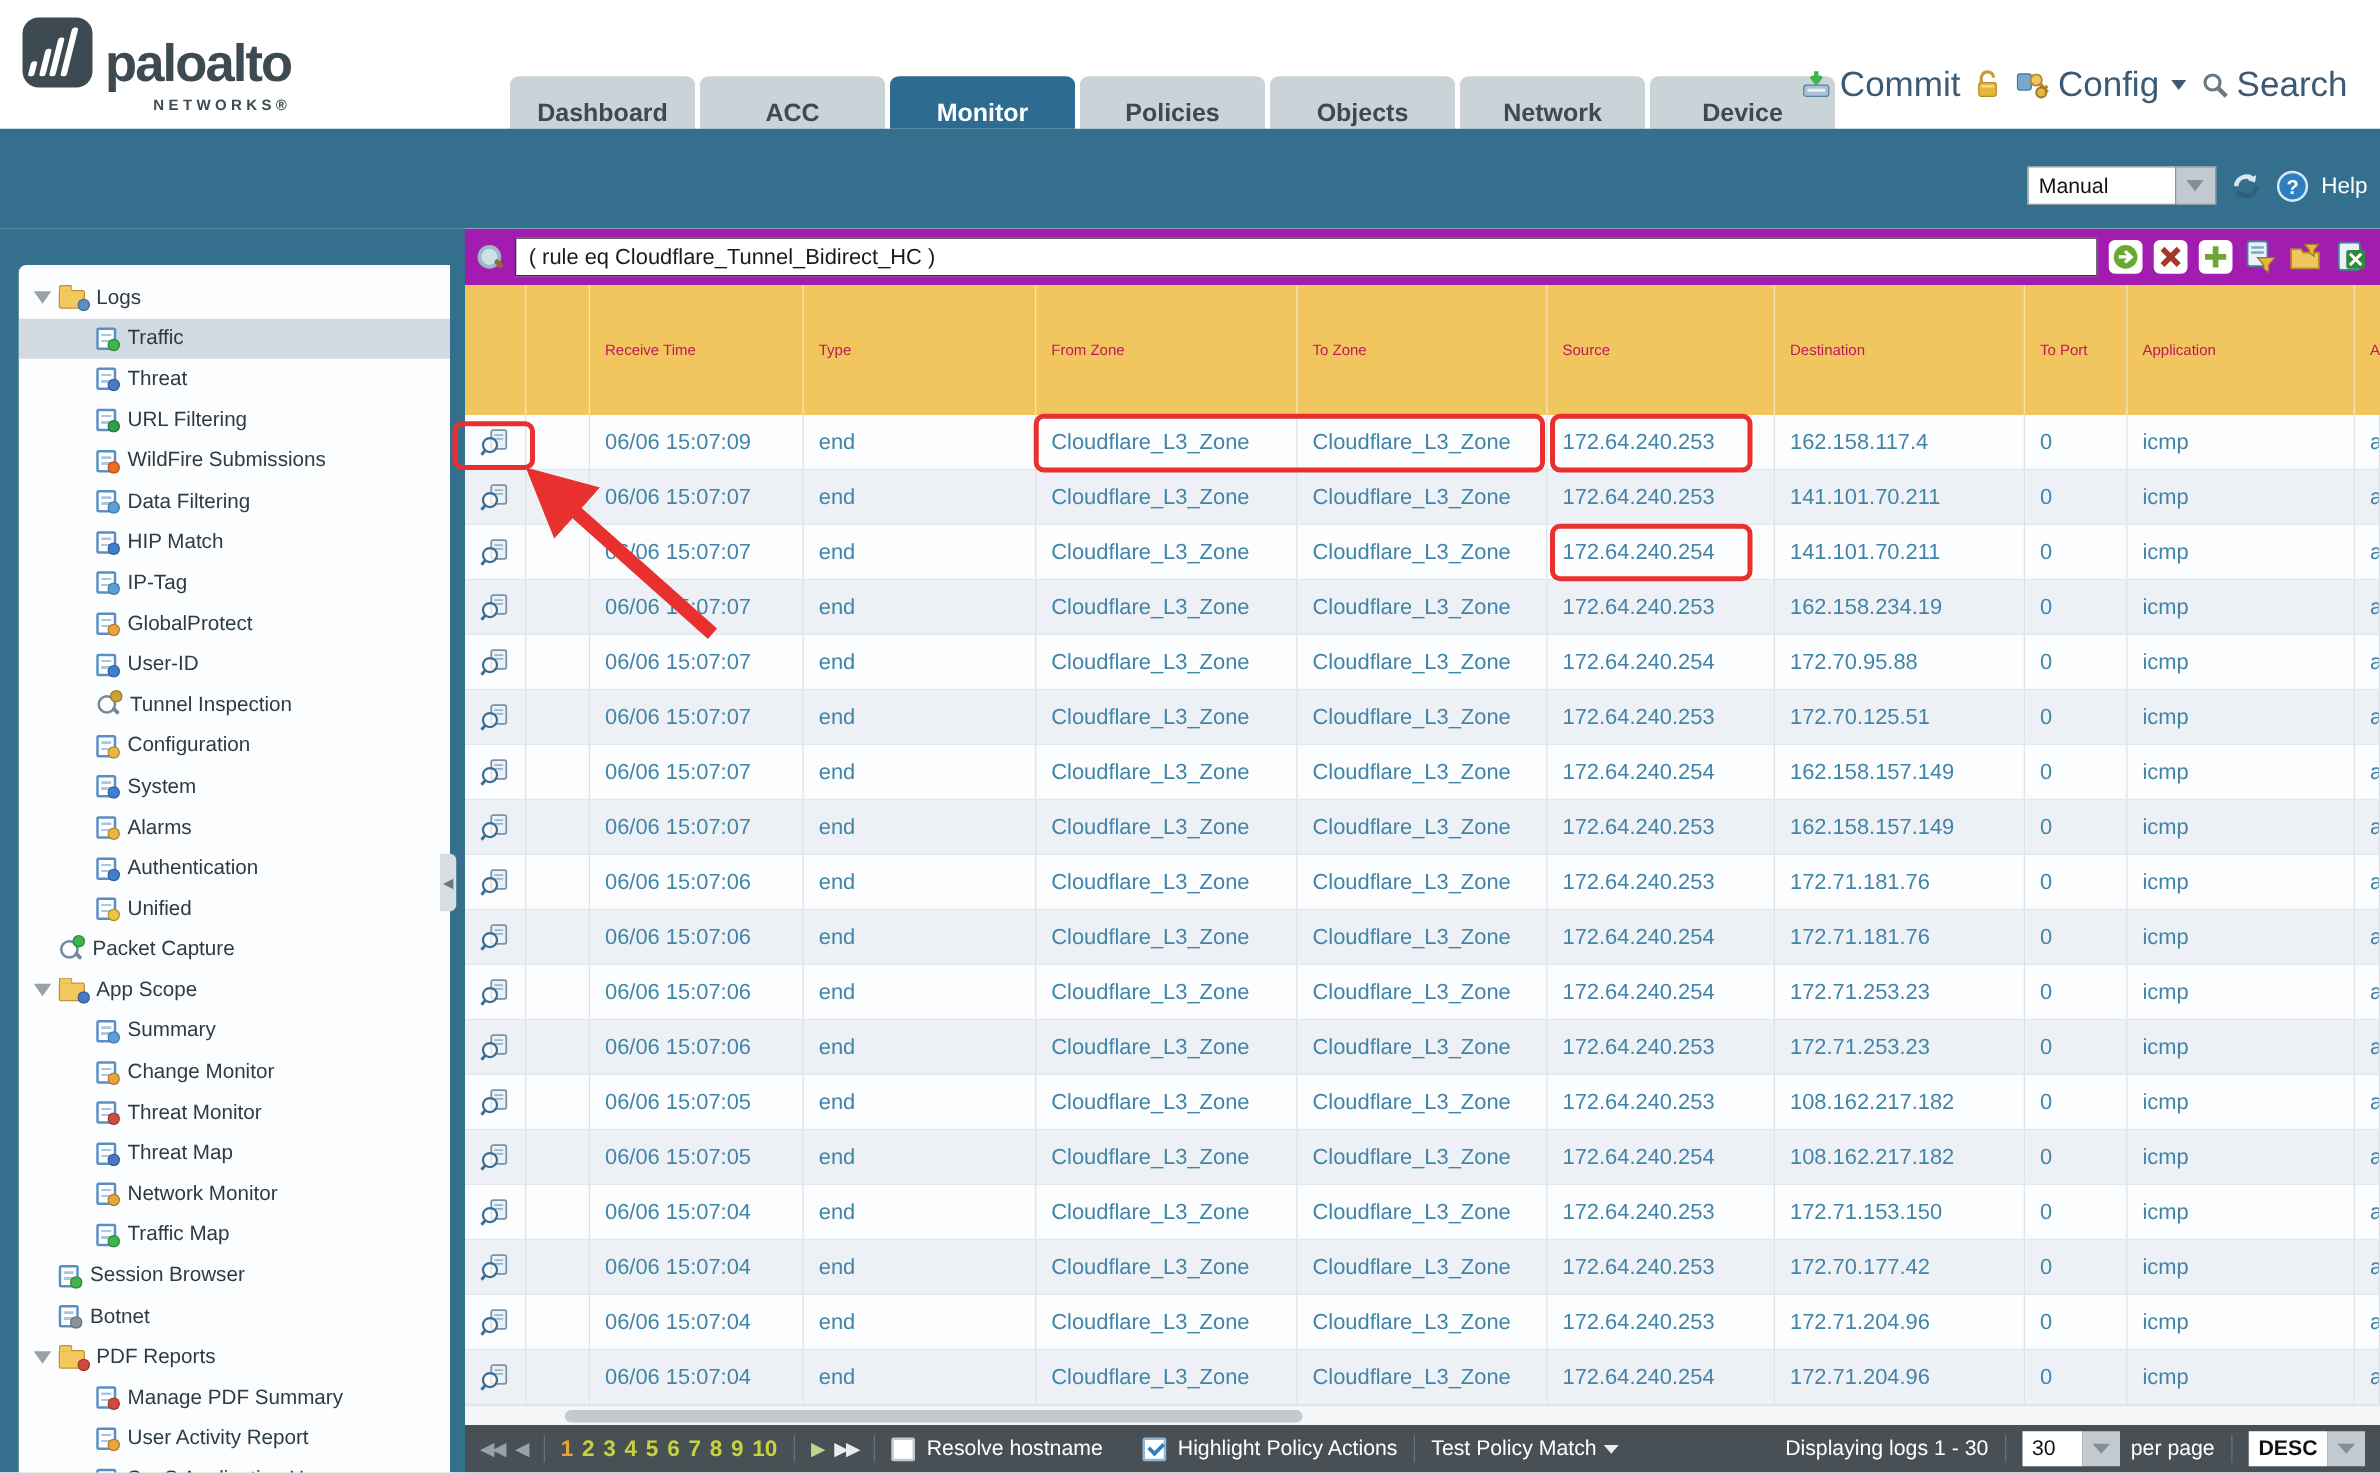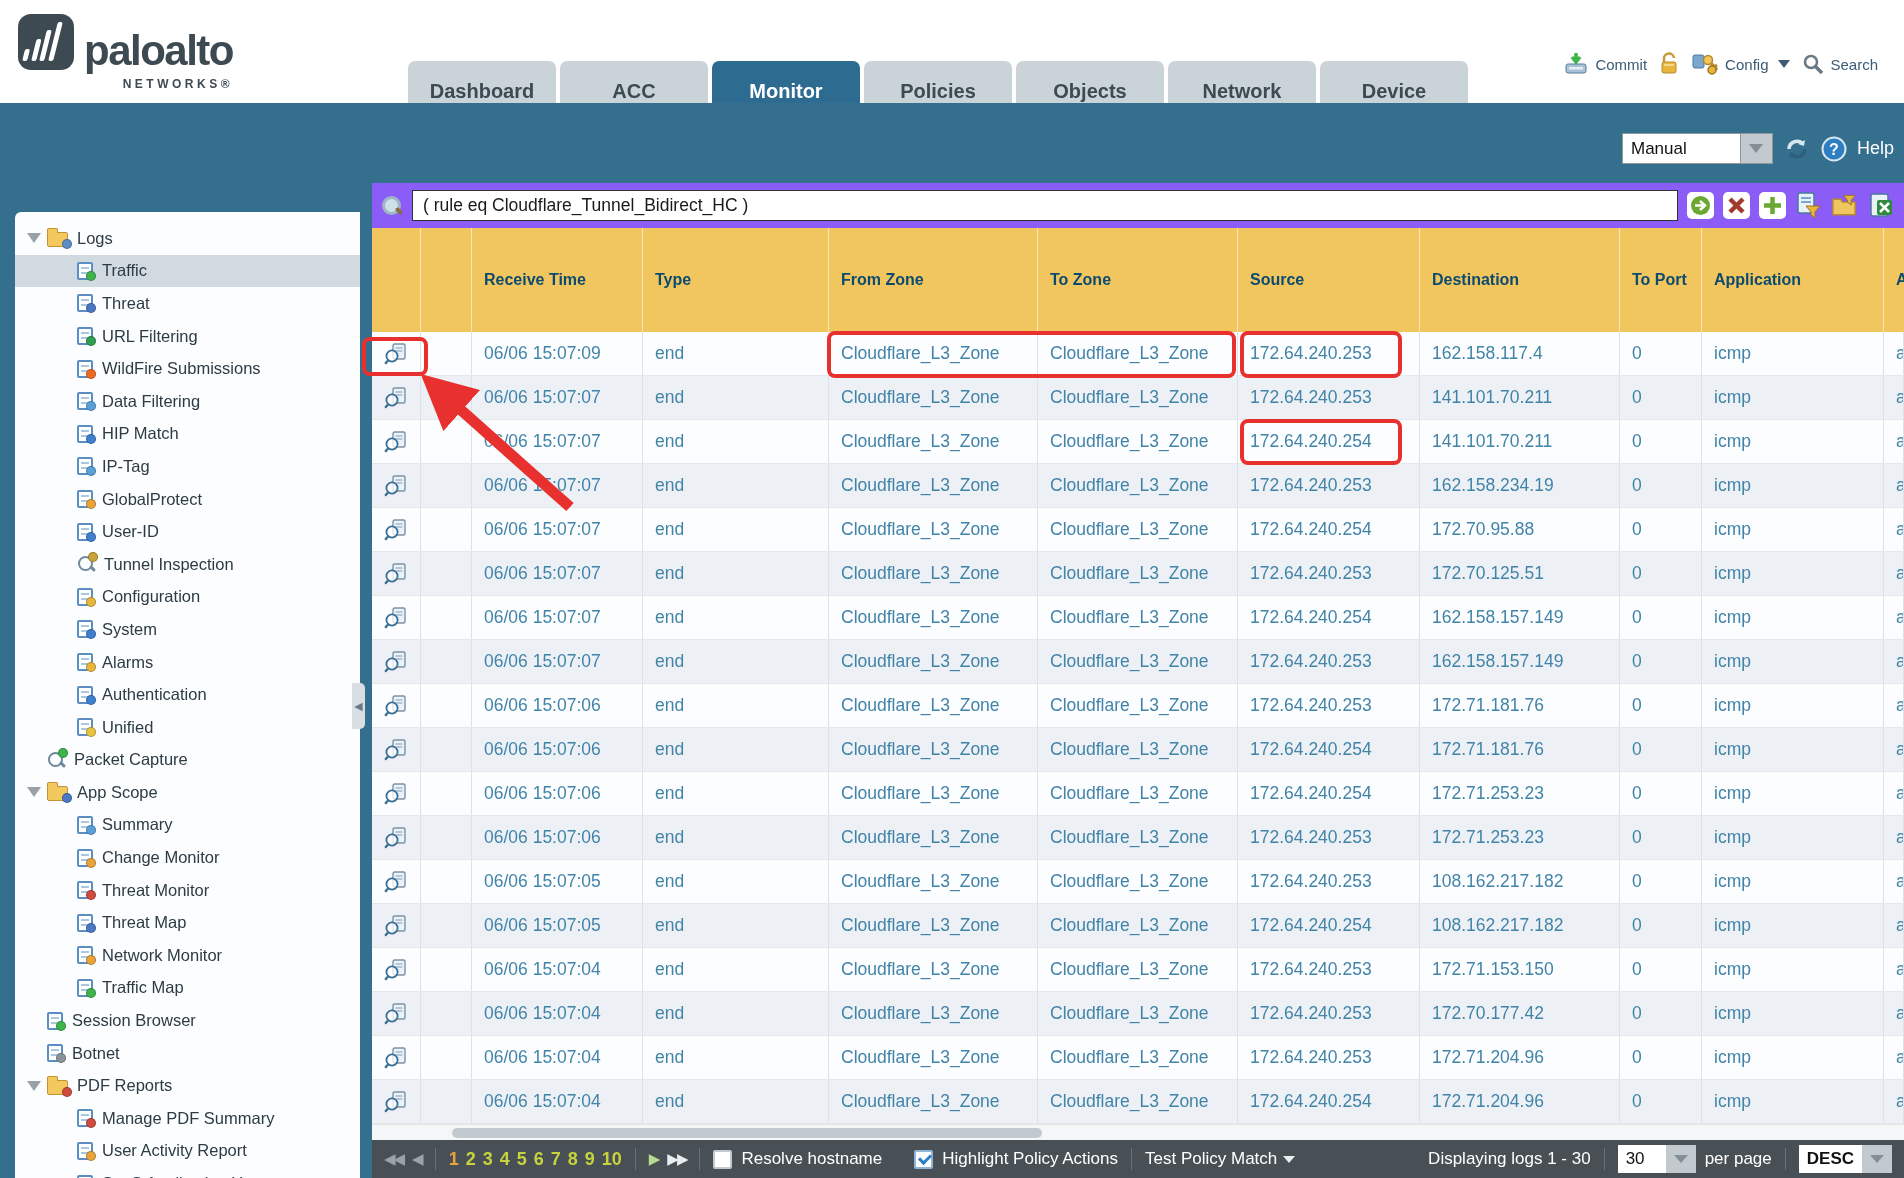--- a/index.html
+++ b/index.html
@@ -17,21 +17,21 @@
   .brand-name { font-size:42px; font-weight:bold; color:#3d4a52; letter-spacing:-1.5px; line-height:48px; }
   .brand-sub { font-size:12px; font-weight:bold; color:#3d4a52; letter-spacing:3.5px; margin-top:2px; }
 
   .tabs { position:absolute; left:408px; bottom:0; display:flex; gap:4px; }
   .tab { width:148px; height:42px; display:flex; align-items:flex-end; justify-content:center;
     background:#c9d3d8; color:#3c4a52; font-size:20px; font-weight:bold;
     border-radius:7px 7px 0 0; cursor:default; }
   .tab.active { background:#2d6b91; color:#ffffff; }
 
   .utilities { position:absolute; right:26px; top:52px; display:flex; align-items:center; gap:12px;
-    color:#3c5a74; font-size:15px; }
+    color:#3c5a74; font-size:28px; }
   .util-item { display:flex; align-items:center; gap:6px; }
   .caret-down { width:0; height:0; border-left:6px solid transparent; border-right:6px solid transparent; border-top:8px solid #3c5a74; margin-left:4px; }
 
   
   .teal-band { position:relative; height:80px; background:#346f8e; }
   .band-right { position:absolute; right:10px; top:30px; display:flex; align-items:center; gap:10px; }
   .select-box { display:flex; height:31px; }
   .select-value { width:118px; background:#fff; border:1px solid #8f979c; border-right:none;
     font-size:17px; color:#111; display:flex; align-items:center; padding-left:8px; }
   .select-arrow { width:33px; background:#c3cacf; border:1px solid #8f979c; display:flex; align-items:center; justify-content:center; }
@@ -65,35 +65,35 @@
     background:var(--badge,#5b8fc4); border:1px solid rgba(0,0,0,0.25); }
   .tree-icon.mag .badge { right:-3px; top:-3px; bottom:auto; }
 
   .collapse-handle { position:absolute; left:352px; top:500px; width:13px; height:46px; background:#d8dee2;
     border-radius:0 5px 5px 0; color:#6a7a85; font-size:14px; display:flex; align-items:center; justify-content:center; }
 
   
   .main { position:absolute; left:372px; top:0; width:1532px; height:995px; background:#fff;
     display:flex; flex-direction:column; overflow:hidden; }
 
-  .filter-row { height:45px; background:#8b5cf6; display:flex; align-items:center; flex:0 0 auto; }
+  .filter-row { height:45px; background:#a21caf; display:flex; align-items:center; flex:0 0 auto; }
   .mag-glyph { position:relative; width:24px; height:24px; margin:0 8px 0 8px; flex:0 0 auto; }
   .mag-glyph::before { content:""; position:absolute; left:2px; top:2px; width:13px; height:13px; border:3px solid #9fb6c6; border-radius:50%; background:#cfe0ea; }
   .mag-glyph::after { content:""; position:absolute; left:15px; top:15px; width:8px; height:4px; background:#8a6d3b; border-radius:2px; transform:rotate(45deg); }
   .filter-input { width:1266px; height:31px; border:1px solid #2e3337; font-size:17.5px; color:#1a1a1a; padding:0 10px;
     font-family:"Liberation Sans", sans-serif; background:#fff; flex:0 0 auto; }
   .filter-icons { display:flex; align-items:center; gap:9px; margin-left:9px; }
   .fbtn { width:27px; height:27px; border-radius:5px; display:flex; align-items:center; justify-content:center; background:#fff; }
   .fbtn.flat { background:transparent; }
 
   
   .grid-row { display:grid; grid-template-columns:49px 51px 171px 186px 209px 200px 182px 200px 82px 182px 1fr; }
   .thead { background:#f2c65f; height:104px; flex:0 0 auto; }
-  .th { display:flex; align-items:center; font-size:16px; color:#0c4a6e; padding-left:12px;
-    border-right:1px solid rgba(255,255,255,0.55);font-weight:bold; }
+  .th { display:flex; align-items:center; font-size:12px; color:#be185d; padding-left:12px;
+    border-right:1px solid rgba(255,255,255,0.55); }
   .tbody { flex:0 0 auto; }
   .tr { height:44px; background:#fcfdfe; border-bottom:1px solid #e3e8ec; }
   .tr:nth-child(even) { background:#edf1f5; }
   .td { display:flex; align-items:center; font-size:17.5px; color:#4284a8; padding-left:12px;
     border-right:1px solid #dde2e7; overflow:hidden; white-space:nowrap; }
   .td.icon-cell { justify-content:center; padding-left:0; }
 
   .hscroll { height:16px; background:#f4f6f7; border-top:1px solid #e0e4e7; position:relative; flex:0 0 auto; }
   .hthumb { position:absolute; left:80px; top:3px; width:590px; height:10px; background:#c3cacf; border-radius:5px; }
 

